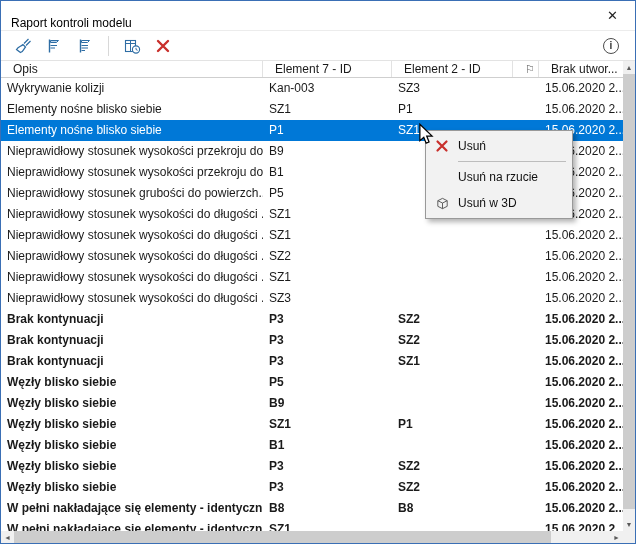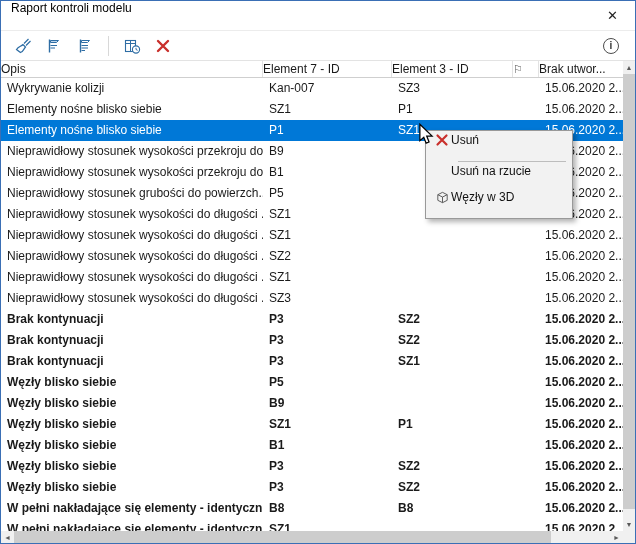--- a/index.html
+++ b/index.html
@@ -6,21 +6,21 @@
   html,body { background:#9a9a9a; }
   body { font-family:"Liberation Sans", sans-serif; }
 
   .window {
     position:relative; width:636px; height:544px;
     background:#fff; border:1px solid #3a6fb5;
     font-size:12px; color:#1a1a1a; overflow:hidden;
   }
 
   
-  .titlebar { height:30px; display:flex; align-items:flex-start; background:#fff; border-bottom:1px solid #ececec; }
+  .titlebar { height:30px; display:flex; align-items:flex-end; background:#fff; border-bottom:1px solid #ececec; }
   .titlebar .title { padding-left:10px; font-size:12px; color:#000; }
   .close-btn {
     margin-left:auto; width:45px; height:29px; display:flex; align-items:center; justify-content:center;
     font-size:13px; color:#222; cursor:default; background:transparent; border:none;
   }
 
   
   .toolbar { height:30px; display:flex; align-items:center; gap:11px; padding:0 12px; background:#fff; border-bottom:1px solid #e3e3e3; }
   .tbtn { width:20px; height:20px; display:flex; align-items:center; justify-content:center; }
   .tb-sep { width:1px; height:20px; background:#d8d8d8; margin:0 2px; }
@@ -29,21 +29,21 @@
     display:flex; align-items:center; justify-content:center; font-size:10px; font-weight:bold;
     color:#333; margin-right:4px;
   }
 
   
   .content { position:relative; height:482px; }
   .tbl-header {
     display:grid; grid-template-columns:262px 129px 121px 26px 1fr;
     height:17px; line-height:16px; margin-right:12px; border-bottom:1px solid #cfcfcf; color:#1a1a1a;
   }
-  .hcell { padding-left:0; border-right:1px solid #e2e2e2; overflow:hidden; white-space:nowrap; }
+  .hcell { padding-left:12px; border-right:1px solid #e2e2e2; overflow:hidden; white-space:nowrap; }
   .hcell:last-child { border-right:none; }
   .hcell.flag { color:#555; font-size:11px; }
 
   .tbody { height:453px; overflow:hidden; margin-right:0; background:#fff; }
   .trow { display:grid; grid-template-columns:262px 129px 121px 26px 1fr; height:21px; line-height:21px; }
   .trow.bold { font-weight:bold; }
   .trow.selected { background:#0078d7; color:#fff; }
   .tcell { padding-left:6px; overflow:hidden; white-space:nowrap; }
 
   
@@ -56,21 +56,21 @@
   .hscroll .sb-right { position:absolute; right:0; top:0; bottom:0; width:13px; display:flex; align-items:center; justify-content:center; font-size:7px; color:#5a5a5a; }
   .hscroll .thumb    { position:absolute; top:0; bottom:0; left:13px; right:72px; background:#cdcdcd; }
   .sb-corner { position:absolute; right:0; bottom:0; width:12px; height:12px; background:#f0f0f0; }
 
   
   .context-menu {
     position:absolute; left:424px; top:129px; width:148px;
     background:#f2f2f2; border:1px solid #999; box-shadow:3px 3px 5px rgba(0,0,0,0.30);
     padding:2px; z-index:20;
   }
-  .menu-item { display:flex; align-items:flex-start; height:26px; padding-left:5px; }
+  .menu-item { display:flex; align-items:center; height:26px; gap:7px; padding-left:5px; }
   .mi-icon { width:18px; display:flex; align-items:center; justify-content:center; }
   .mi-label { white-space:nowrap; color:#111; }
   .menu-sep { height:1px; background:#bdbdbd; margin:2px 4px 2px 30px; }
 
   .cursor { position:absolute; left:417px; top:122px; z-index:30; }
 </style>
 </head>
 <body>
 
 <div class="window">
@@ -115,29 +115,29 @@
         <path d="M4 4 L14 14 M14 4 L4 14" stroke="#c9302c" stroke-width="2.4" stroke-linecap="round" fill="none"></path>
       </svg>
     </span>
     <span class="info-btn">i</span>
   </div>
 
   <div class="content">
     <div class="tbl-header">
       <div class="hcell">Opis</div>
       <div class="hcell">Element 7 - ID</div>
-      <div class="hcell">Element 3 - ID</div>
+      <div class="hcell">Element 2 - ID</div>
       <div class="hcell flag">⚐</div>
       <div class="hcell">Brak utwor...</div>
     </div>
 
     <div class="tbody" id="table-body">
         <div class="trow">
           <div class="tcell c-opis">Wykrywanie kolizji</div>
-          <div class="tcell c-el1">Kan-007</div>
+          <div class="tcell c-el1">Kan-003</div>
           <div class="tcell c-el2">SZ3</div>
           <div class="tcell c-flag"></div>
           <div class="tcell c-date">15.06.2020 2...</div>
         </div>
         <div class="trow">
           <div class="tcell c-opis">Elementy nośne blisko siebie</div>
           <div class="tcell c-el1">SZ1</div>
           <div class="tcell c-el2">P1</div>
           <div class="tcell c-flag"></div>
           <div class="tcell c-date">15.06.2020 2...</div>
@@ -311,21 +311,21 @@
       <span class="mi-icon"></span>
       <span class="mi-label">Usuń na rzucie</span>
     </div>
     <div class="menu-item">
       <span class="mi-icon">
         <svg width="15" height="15" viewBox="0 0 16 16">
           <path d="M3 5 L8 2.5 L13 5 L13 11 L8 13.5 L3 11 Z" fill="none" stroke="#555" stroke-width="1"></path>
           <path d="M3 5 L8 7.5 L13 5 M8 7.5 V13.5" stroke="#555" stroke-width="1" fill="none"></path>
         </svg>
       </span>
-      <span class="mi-label">Węzły w 3D</span>
+      <span class="mi-label">Usuń w 3D</span>
     </div>
   </div>
 
   <div class="cursor">
     <svg width="16" height="22" viewBox="0 0 12 18">
       <path d="M1 1 L1 14.5 L4.2 11.6 L6.1 16.5 L8.5 15.5 L6.6 10.7 L11 10.7 Z" fill="#fff" stroke="#000" stroke-width="1"></path>
     </svg>
   </div>
 
 </div>

